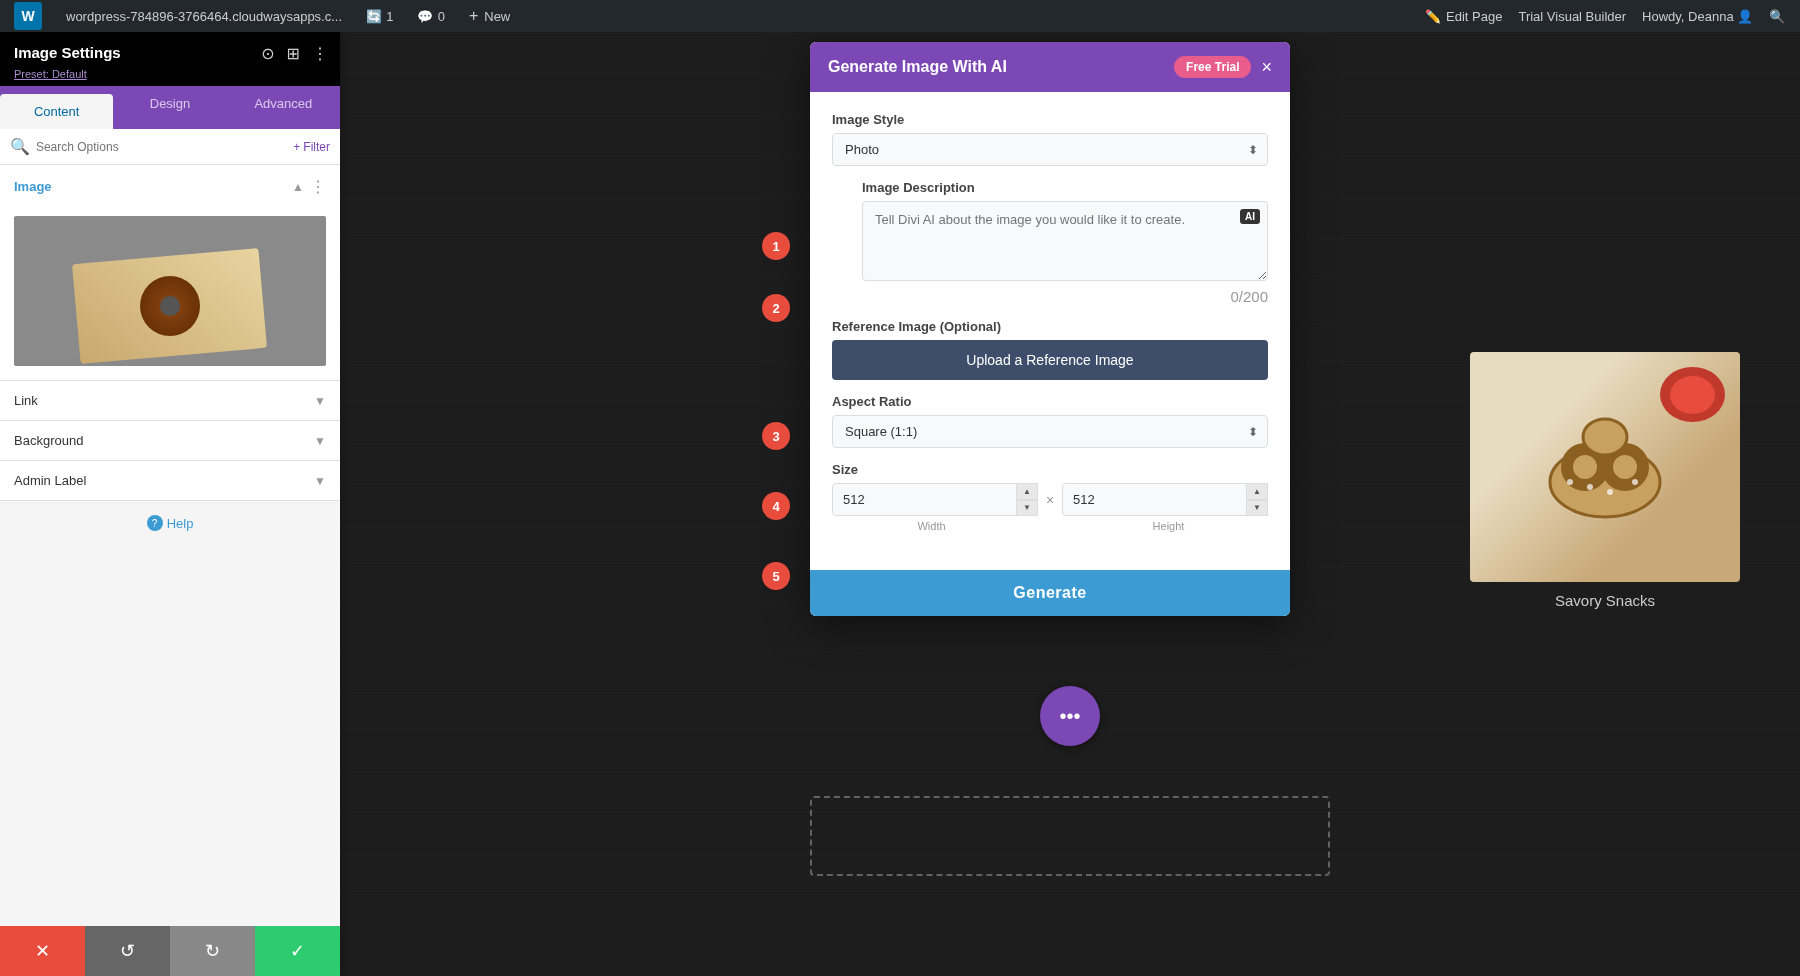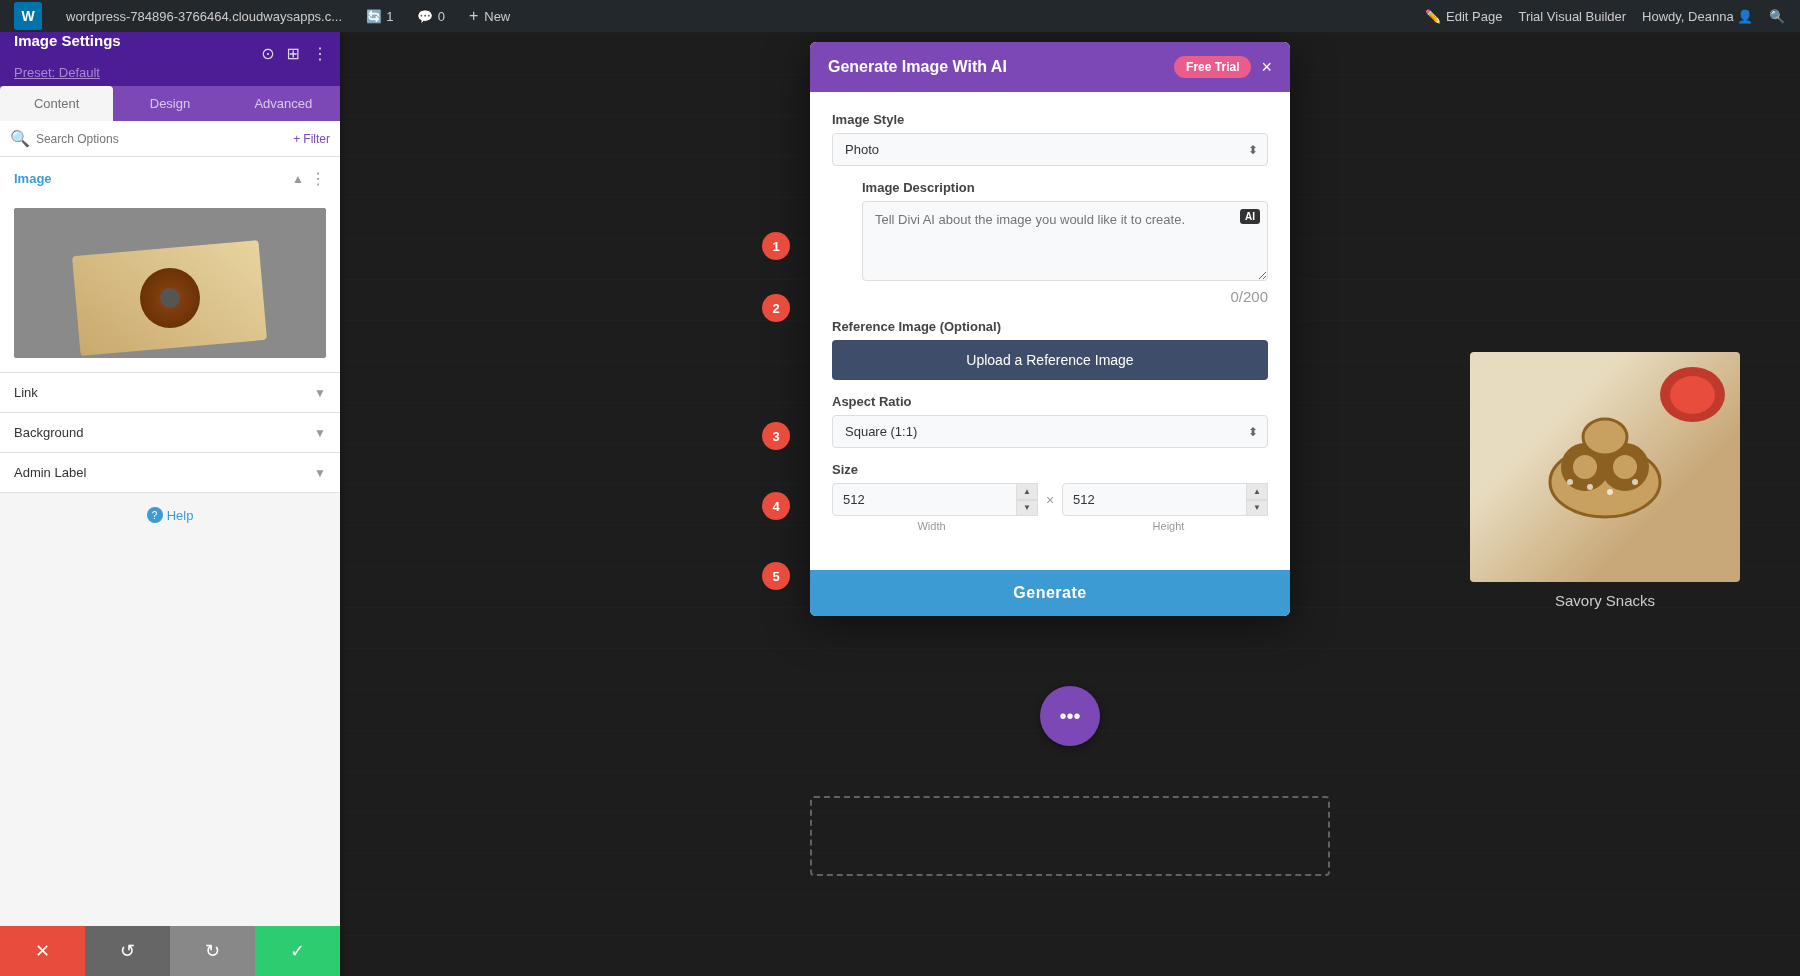--- a/index.html
+++ b/index.html
@@ -42,33 +42,33 @@
     .left-panel {
       width: 340px;
       background: #f5f5f5;
       display: flex;
       flex-direction: column;
       position: relative;
       z-index: 100;
       box-shadow: 2px 0 8px rgba(0,0,0,0.3);
     }
     .panel-header {
-      background: #4c1d95;
-      padding: 0 14px 6px;
+      background: #000000;
+      padding: 12px 14px 6px;
       color: white;
     }
     .panel-title {
       font-size: 15px;
       font-weight: 600;
       color: white;
     }
     .panel-preset {
-      font-size: 13px;
+      font-size: 11px;
       color: rgba(255,255,255,0.8);
-      margin-top: 16px;
+      margin-top: 7px;
     }
     .panel-preset span { color: #a78bce; text-decoration: underline; cursor: pointer; }
     .panel-icons {
       position: absolute;
       top: 10px; right: 10px;
       display: flex; gap: 8px;
     }
     .panel-icon-btn {
       color: rgba(255,255,255,0.8);
       cursor: pointer;
@@ -85,22 +85,23 @@
       flex: 1;
       text-align: center;
       padding: 10px 0;
       font-size: 13px;
       color: rgba(255,255,255,0.7);
       cursor: pointer;
       font-weight: 500;
     }
     .panel-tab.active {
       background: #f5f5f5;
-      color: #737373;
+      color: #0369a1;
       border-radius: 4px 4px 0 0;
+      margin-top: 8px;
     }
 
     
     .panel-search {
       padding: 8px 10px;
       border-bottom: 1px solid #e0e0e0;
       display: flex;
       align-items: center;
       gap: 6px;
       background: white;

